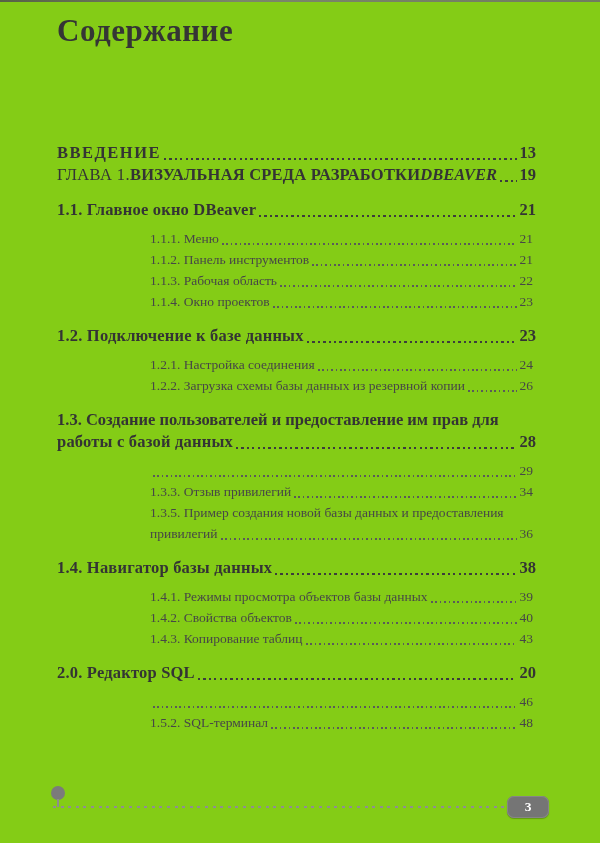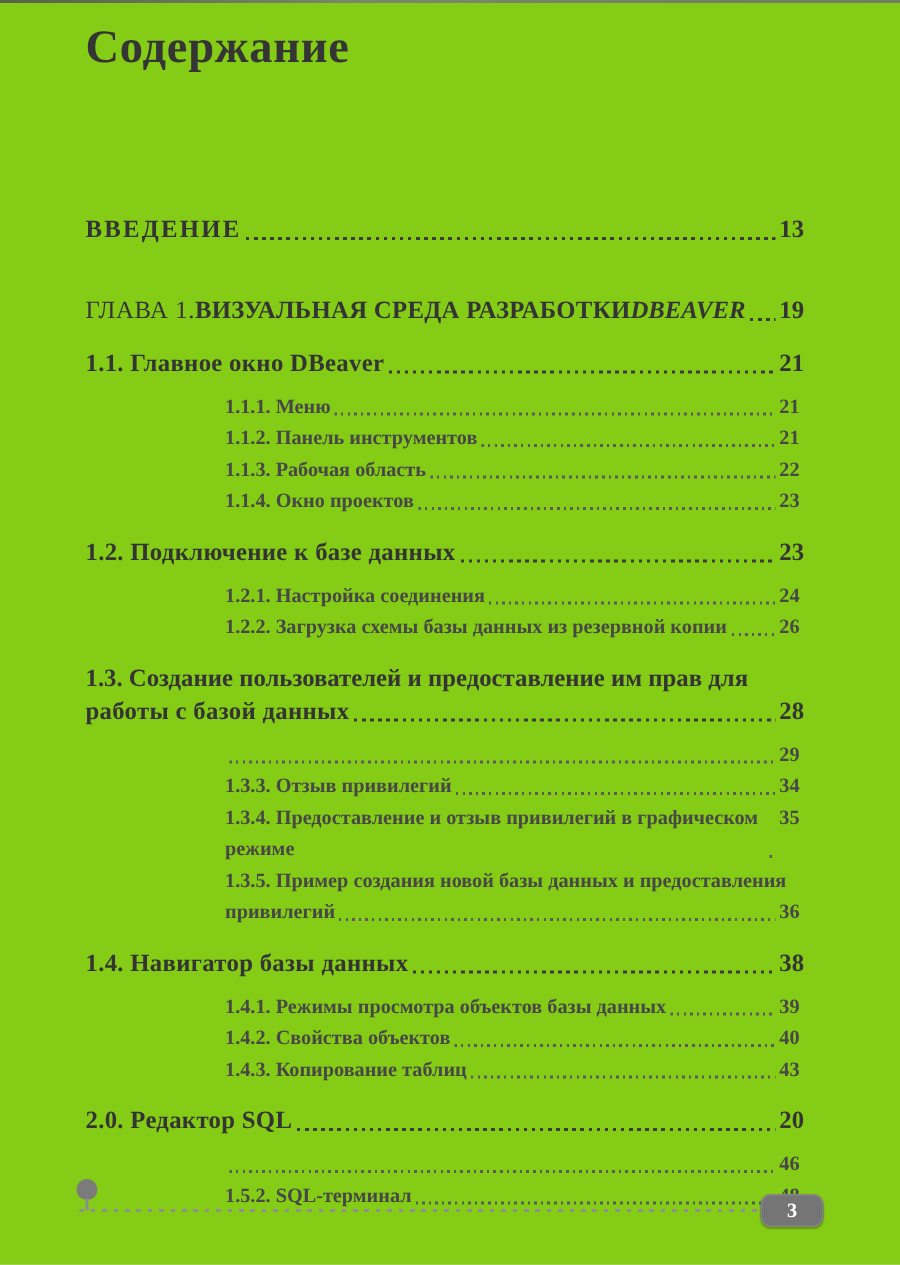--- a/index.html
+++ b/index.html
@@ -45,24 +45,24 @@
     font-size:16.5px;line-height:22px;font-weight:bold;color:#343434;
   }
   .main .lbl{letter-spacing:1.5px;}
   .chapter{font-weight:bold;}
   .chapter .pre{font-weight:normal;letter-spacing:.4px;}
   .chapter .lbl{letter-spacing:.2px;}
   .chapter .em{font-style:italic;}
   .section{margin:13px 0 7px 0;}
   .section .lbl{letter-spacing:.2px;}
   [data-name="toc-entry-vvedenie"]{margin-top:93px;}
-  [data-name="toc-entry-glava-1"]{margin-top:32px;}
+  [data-name="toc-entry-glava-1"]{}
   
   .sub{
-    font-size:13.5px;line-height:21px;font-weight:bold;color:#474747;
+    font-size:13.5px;line-height:21px;font-weight:normal;color:#474747;
     padding-left:93px;
   }
   .sub .leader::after{
     bottom:4px;height:1.6px;
     background:repeating-linear-gradient(to right,#5a5a5a 0 1.6px,transparent 1.6px 4.4px);
   }
   .sub .pg{margin-right:3px;}
   
   .footer-pin{
     position:absolute;left:51px;top:786px;width:14px;height:14px;
@@ -176,27 +176,20 @@
         <div class="row" data-name="toc-entry-row">
           <span class="leader" data-name="dot-leader"></span>
           <span class="pg" data-name="toc-page-number">29</span>
         </div>
       </div>
       <div class="entry sub" data-name="toc-entry-s1-3-3">
         <div class="row" data-name="toc-entry-row">
           <span class="lbl" data-name="toc-entry-label">1.3.3. Отзыв привилегий</span>
           <span class="leader" data-name="dot-leader"></span>
           <span class="pg" data-name="toc-page-number">34</span>
-        </div>
-      </div>
-      <div class="entry sub" data-name="toc-entry-s1-3-4">
-        <div class="row" data-name="toc-entry-row">
-          <span class="lbl" data-name="toc-entry-label">1.3.4. Предоставление и отзыв привилегий в графическом режиме</span>
-          <span class="leader" data-name="dot-leader"></span>
-          <span class="pg" data-name="toc-page-number">35</span>
         </div>
       </div>
       <div class="entry sub" data-name="toc-entry-s1-3-5">
         <div class="line1" data-name="toc-entry-line1">1.3.5. Пример создания новой базы данных и предоставления</div>
         <div class="row" data-name="toc-entry-row">
           <span class="lbl" data-name="toc-entry-label-wrap">привилегий</span>
           <span class="leader" data-name="dot-leader"></span>
           <span class="pg" data-name="toc-page-number">36</span>
         </div>
       </div>

